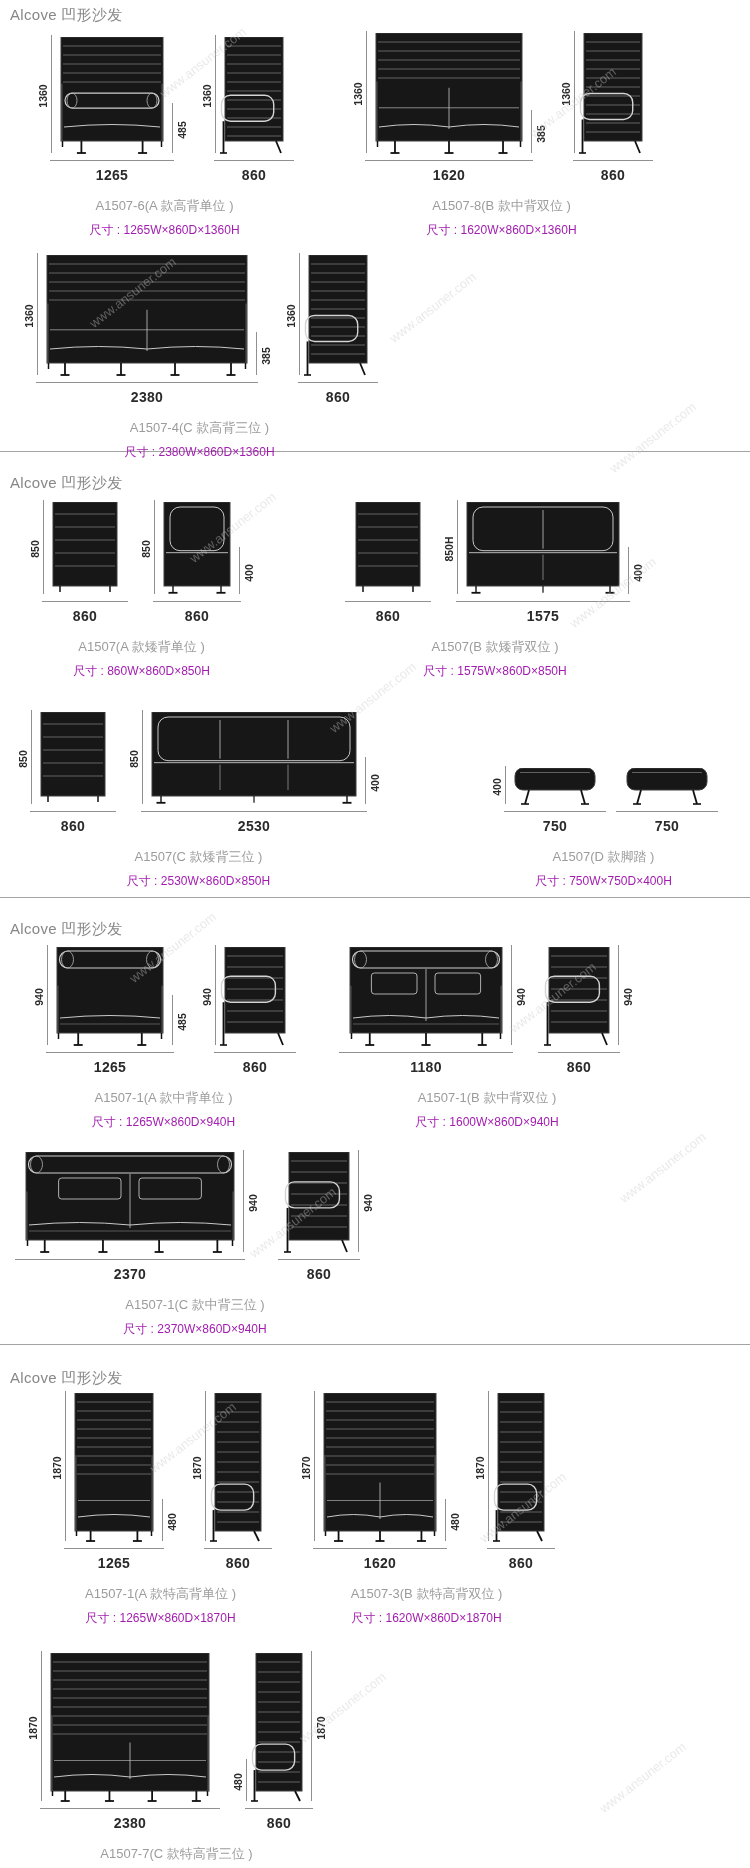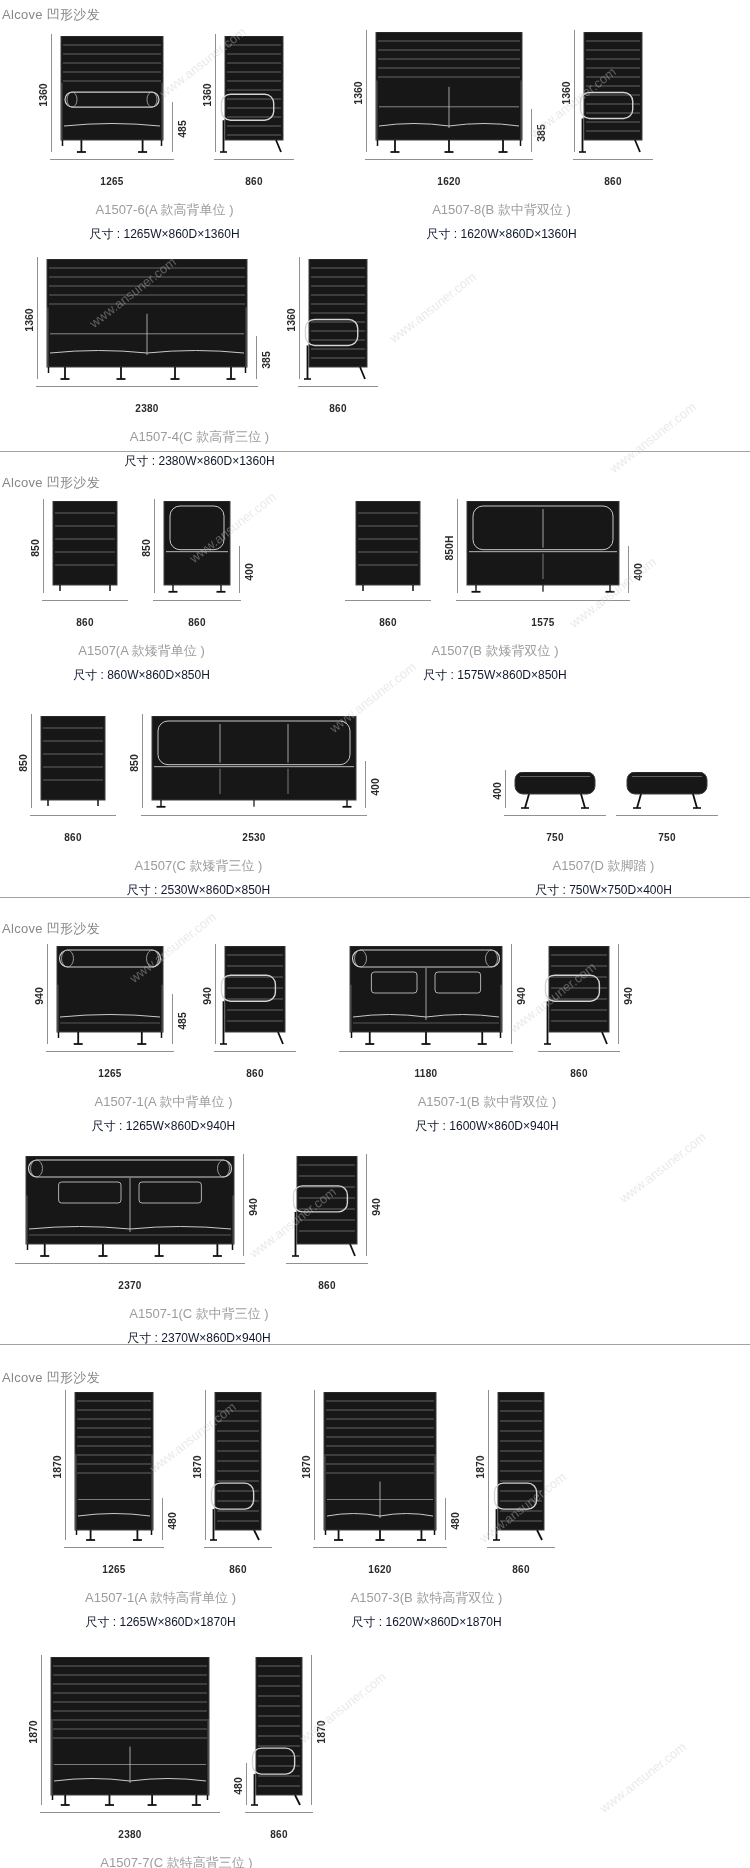--- a/index.html
+++ b/index.html
@@ -1,41 +1,41 @@
 <!DOCTYPE html>
 <html><head>
 <meta charset="utf-8">
 <style>
   html,body{margin:0;padding:0;background:#fff;}
   body{width:750px;height:1868px;overflow:hidden;position:relative;
        font-family:"Liberation Sans","DejaVu Sans",sans-serif;}
   #catalog{position:relative;width:750px;height:1868px;background:#fff;}
   .section{box-sizing:border-box;position:relative;}
-  .section-header{font-size:13px;color:#878787;margin-left:2px;letter-spacing:0.3px;}
+  .section-header{font-size:15px;color:#878787;margin-left:10px;letter-spacing:0.3px;}
   .divider{height:1px;background:#a3a3a3;}
   .row{display:flex;align-items:flex-end;box-sizing:border-box;}
   .group{display:flex;flex-direction:column;align-items:center;}
   .views{display:flex;align-items:flex-end;}
   .view{display:grid;grid-template-columns:auto auto auto;column-gap:3px;row-gap:5px;align-items:end;}
   .drawwrap{grid-area:1/2;}
   .vdim{position:relative;width:15px;}
   .vdim.left{grid-area:1/1;}
   .vdim.right{grid-area:1/3;}
   .vline{position:absolute;bottom:2px;width:1px;background:#909090;}
   .vdim.left .vline{right:1px;}
   .vdim.right .vline{left:1px;}
   .vlab{position:absolute;font-size:10.5px;font-weight:600;color:#2a2a2a;white-space:nowrap;
         transform:translate(-50%,-50%) rotate(-90deg);}
   .vdim.left .vlab{left:4.5px;}
   .vdim.right .vlab{left:10.5px;}
   .bdim{grid-area:2/2;display:flex;flex-direction:column;align-items:center;}
   .bline{height:1px;background:#909090;width:calc(100% + 12px);}
-  .blab{font-size:10px;font-weight:600;color:#2a2a2a;margin-top:16px;letter-spacing:0.3px;}
+  .blab{font-size:14px;font-weight:600;color:#2a2a2a;margin-top:6px;letter-spacing:0.3px;}
   .gtitle{font-size:13px;color:#9c9c9c;margin-top:14px;text-align:center;}
-  .gsize{font-size:12px;color:#0f172a;margin-top:7px;}
+  .gsize{font-size:12px;color:#a21caf;margin-top:7px;}
   .wm{position:absolute;color:#c9c9c9;opacity:0.4;font-size:13px;transform:rotate(-38deg);
       white-space:nowrap;pointer-events:none;}
   svg{display:block;}
 </style>
 </head>
 <body>
 
 <div id="catalog">
     <div class="section" style="height: 451px;">
       <div class="section-header" style="padding-top: 6px;">Alcove 凹形沙发</div>
@@ -606,21 +606,21 @@
                 <div class="blab">860</div>
               </div>
             </div>
           </div>
           <div class="gtitle">A1507-1(B 款中背双位 )</div>
           <div class="gsize">尺寸 : 1600W×860D×940H</div>
         </div>
       </div>
       <div class="row" style="margin-top: 21px; padding-left: 18px; padding-right: 0px;">
         <div class="group">
-          <div class="views" style="gap: 32px;">
+          <div class="views" style="gap: 24px;">
             <div class="view">
               <div class="drawwrap">
                 <svg width="218" height="102" viewBox="-5 0 218 102">
                   <rect x="0" y="0" width="208" height="88" fill="#171717" stroke="#3f3f3f" stroke-width="1"></rect>
                   <rect x="2.5" y="4" width="203" height="17" rx="8.5" fill="none" stroke="#cfcfcf" stroke-width="1.2"></rect>
                   <ellipse cx="10.5" cy="12.5" rx="6" ry="8.5" fill="none" stroke="#b6b6b6" stroke-width="0.8"></ellipse>
                   <ellipse cx="197.5" cy="12.5" rx="6" ry="8.5" fill="none" stroke="#b6b6b6" stroke-width="0.8"></ellipse>
                   <rect x="32.6" y="26" width="62.4" height="21" rx="3" fill="none" stroke="#bfbfbf" stroke-width="0.9"></rect>
                   <rect x="113" y="26" width="62.4" height="21" rx="3" fill="none" stroke="#bfbfbf" stroke-width="0.9"></rect>
                   <line x1="104" y1="22" x2="104" y2="76" stroke="#c8c8c8" stroke-width="0.8"></line>

